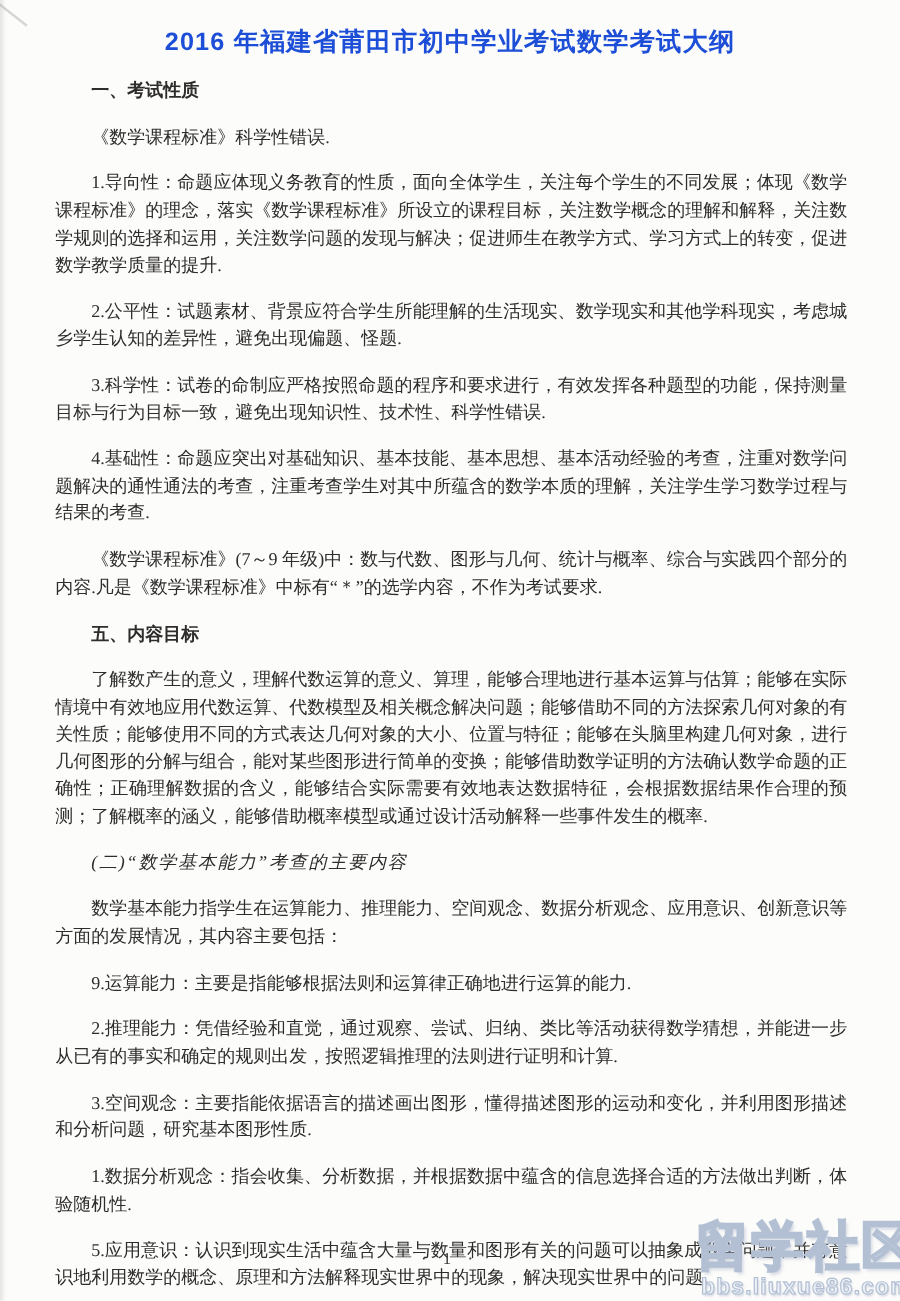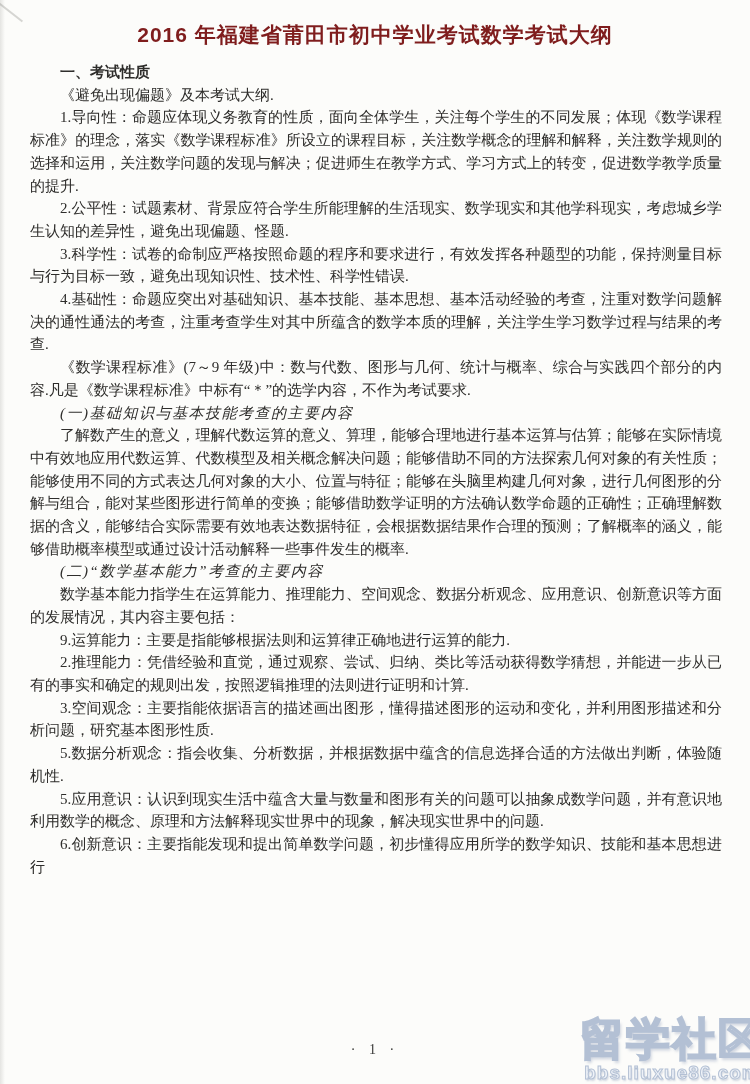--- a/index.html
+++ b/index.html
@@ -37,21 +37,21 @@
     letter-spacing: 1px;
     color: #c23a30;
   }
   .content {
     margin: 12px 28px 0 30px;
     font-size: 15px;
     line-height: 22.7px;
     color: #2e2d2b;
     text-align: justify;
   }
-  .content p { margin: 0; text-indent: 2em; }
+  .content p { margin: 16px; text-indent: 2em; }
   .content p.heading {
     font-weight: bold;
     font-family: "Liberation Sans", "DejaVu Sans", sans-serif;
   }
   .content p.subheading {
     font-style: italic;
     letter-spacing: 1.5px;
   }
   .page-number {
     position: absolute;
@@ -90,38 +90,38 @@
     text-shadow: 1px 2px 2px rgba(150,165,190,0.45);
   }
 </style>
 </head>
 <body>
 
 <div class="page" style="background: rgb(252, 252, 250);">
   <div class="corner-mark"></div>
   <div class="edge-left"></div>
 
-  <h1 class="doc-title" style="color: #7f1d1d;">2016 年福建省莆田市初中学业考试数学考试大纲</h1>
+  <h1 class="doc-title" style="color: #1d4ed8;">2016 年福建省莆田市初中学业考试数学考试大纲</h1>
 
   <div class="content" style="color: rgb(46, 45, 43);">
       <p class="heading">一、考试性质</p>
-      <p class="paragraph">《避免出现偏题》及本考试大纲.</p>
+      <p class="paragraph">《数学课程标准》科学性错误.</p>
       <p class="paragraph">1.导向性：命题应体现义务教育的性质，面向全体学生，关注每个学生的不同发展；体现《数学课程标准》的理念，落实《数学课程标准》所设立的课程目标，关注数学概念的理解和解释，关注数学规则的选择和运用，关注数学问题的发现与解决；促进师生在教学方式、学习方式上的转变，促进数学教学质量的提升.</p>
       <p class="paragraph">2.公平性：试题素材、背景应符合学生所能理解的生活现实、数学现实和其他学科现实，考虑城乡学生认知的差异性，避免出现偏题、怪题.</p>
       <p class="paragraph">3.科学性：试卷的命制应严格按照命题的程序和要求进行，有效发挥各种题型的功能，保持测量目标与行为目标一致，避免出现知识性、技术性、科学性错误.</p>
       <p class="paragraph">4.基础性：命题应突出对基础知识、基本技能、基本思想、基本活动经验的考查，注重对数学问题解决的通性通法的考查，注重考查学生对其中所蕴含的数学本质的理解，关注学生学习数学过程与结果的考查.</p>
       <p class="paragraph">《数学课程标准》(7～9 年级)中：数与代数、图形与几何、统计与概率、综合与实践四个部分的内容.凡是《数学课程标准》中标有“＊”的选学内容，不作为考试要求.</p>
-      <p class="subheading">(一)基础知识与基本技能考查的主要内容</p>
+      <p class="heading">五、内容目标</p>
       <p class="paragraph">了解数产生的意义，理解代数运算的意义、算理，能够合理地进行基本运算与估算；能够在实际情境中有效地应用代数运算、代数模型及相关概念解决问题；能够借助不同的方法探索几何对象的有关性质；能够使用不同的方式表达几何对象的大小、位置与特征；能够在头脑里构建几何对象，进行几何图形的分解与组合，能对某些图形进行简单的变换；能够借助数学证明的方法确认数学命题的正确性；正确理解数据的含义，能够结合实际需要有效地表达数据特征，会根据数据结果作合理的预测；了解概率的涵义，能够借助概率模型或通过设计活动解释一些事件发生的概率.</p>
       <p class="subheading">(二)“数学基本能力”考查的主要内容</p>
       <p class="paragraph">数学基本能力指学生在运算能力、推理能力、空间观念、数据分析观念、应用意识、创新意识等方面的发展情况，其内容主要包括：</p>
       <p class="paragraph">9.运算能力：主要是指能够根据法则和运算律正确地进行运算的能力.</p>
       <p class="paragraph">2.推理能力：凭借经验和直觉，通过观察、尝试、归纳、类比等活动获得数学猜想，并能进一步从已有的事实和确定的规则出发，按照逻辑推理的法则进行证明和计算.</p>
       <p class="paragraph">3.空间观念：主要指能依据语言的描述画出图形，懂得描述图形的运动和变化，并利用图形描述和分析问题，研究基本图形性质.</p>
-      <p class="paragraph">5.数据分析观念：指会收集、分析数据，并根据数据中蕴含的信息选择合适的方法做出判断，体验随机性.</p>
+      <p class="paragraph">1.数据分析观念：指会收集、分析数据，并根据数据中蕴含的信息选择合适的方法做出判断，体验随机性.</p>
       <p class="paragraph">5.应用意识：认识到现实生活中蕴含大量与数量和图形有关的问题可以抽象成数学问题，并有意识地利用数学的概念、原理和方法解释现实世界中的现象，解决现实世界中的问题.</p>
       <p class="paragraph">6.创新意识：主要指能发现和提出简单数学问题，初步懂得应用所学的数学知识、技能和基本思想进行</p>
     </div>
 
   <div class="page-number">· 1 ·</div>
 
   <div class="watermark">
     <div class="watermark-text">留学社区</div>
     <div class="watermark-url">bbs.liuxue86.com</div>
   </div>

